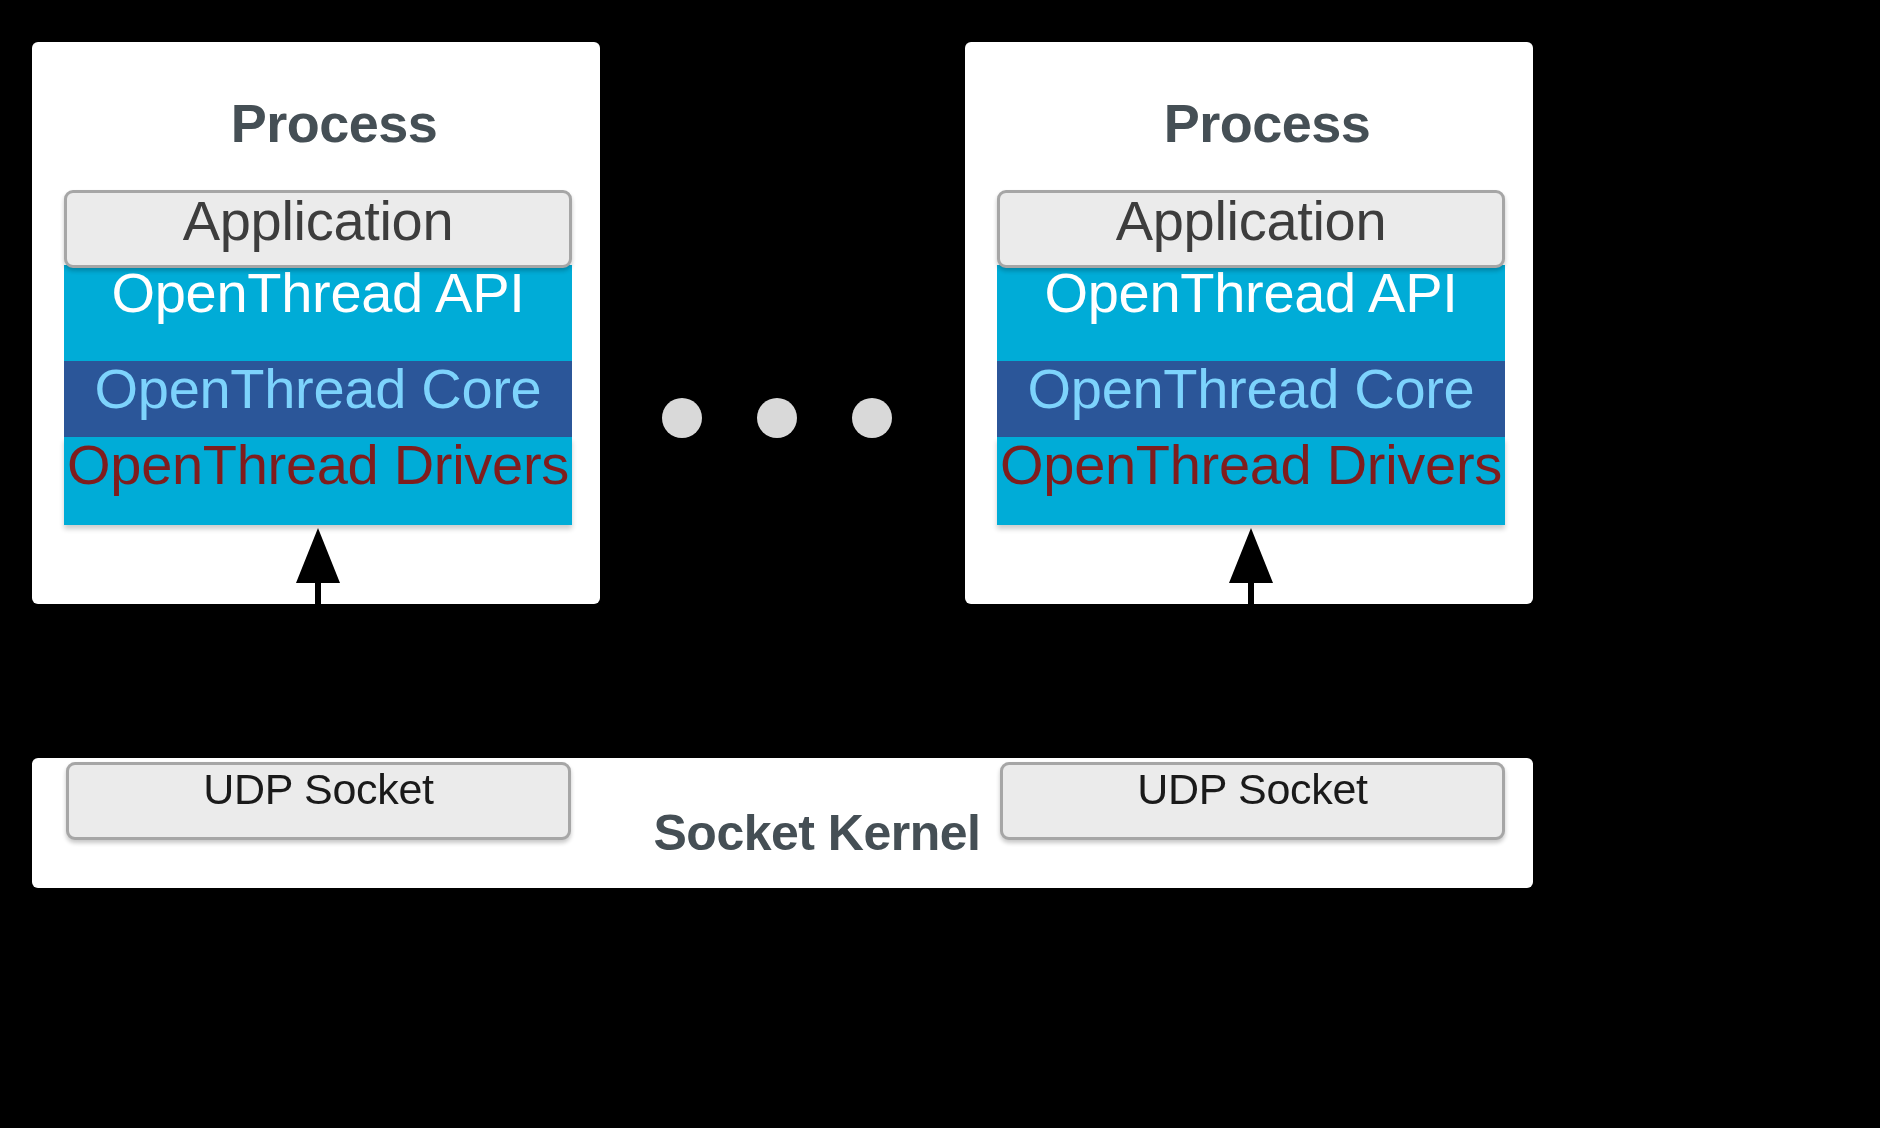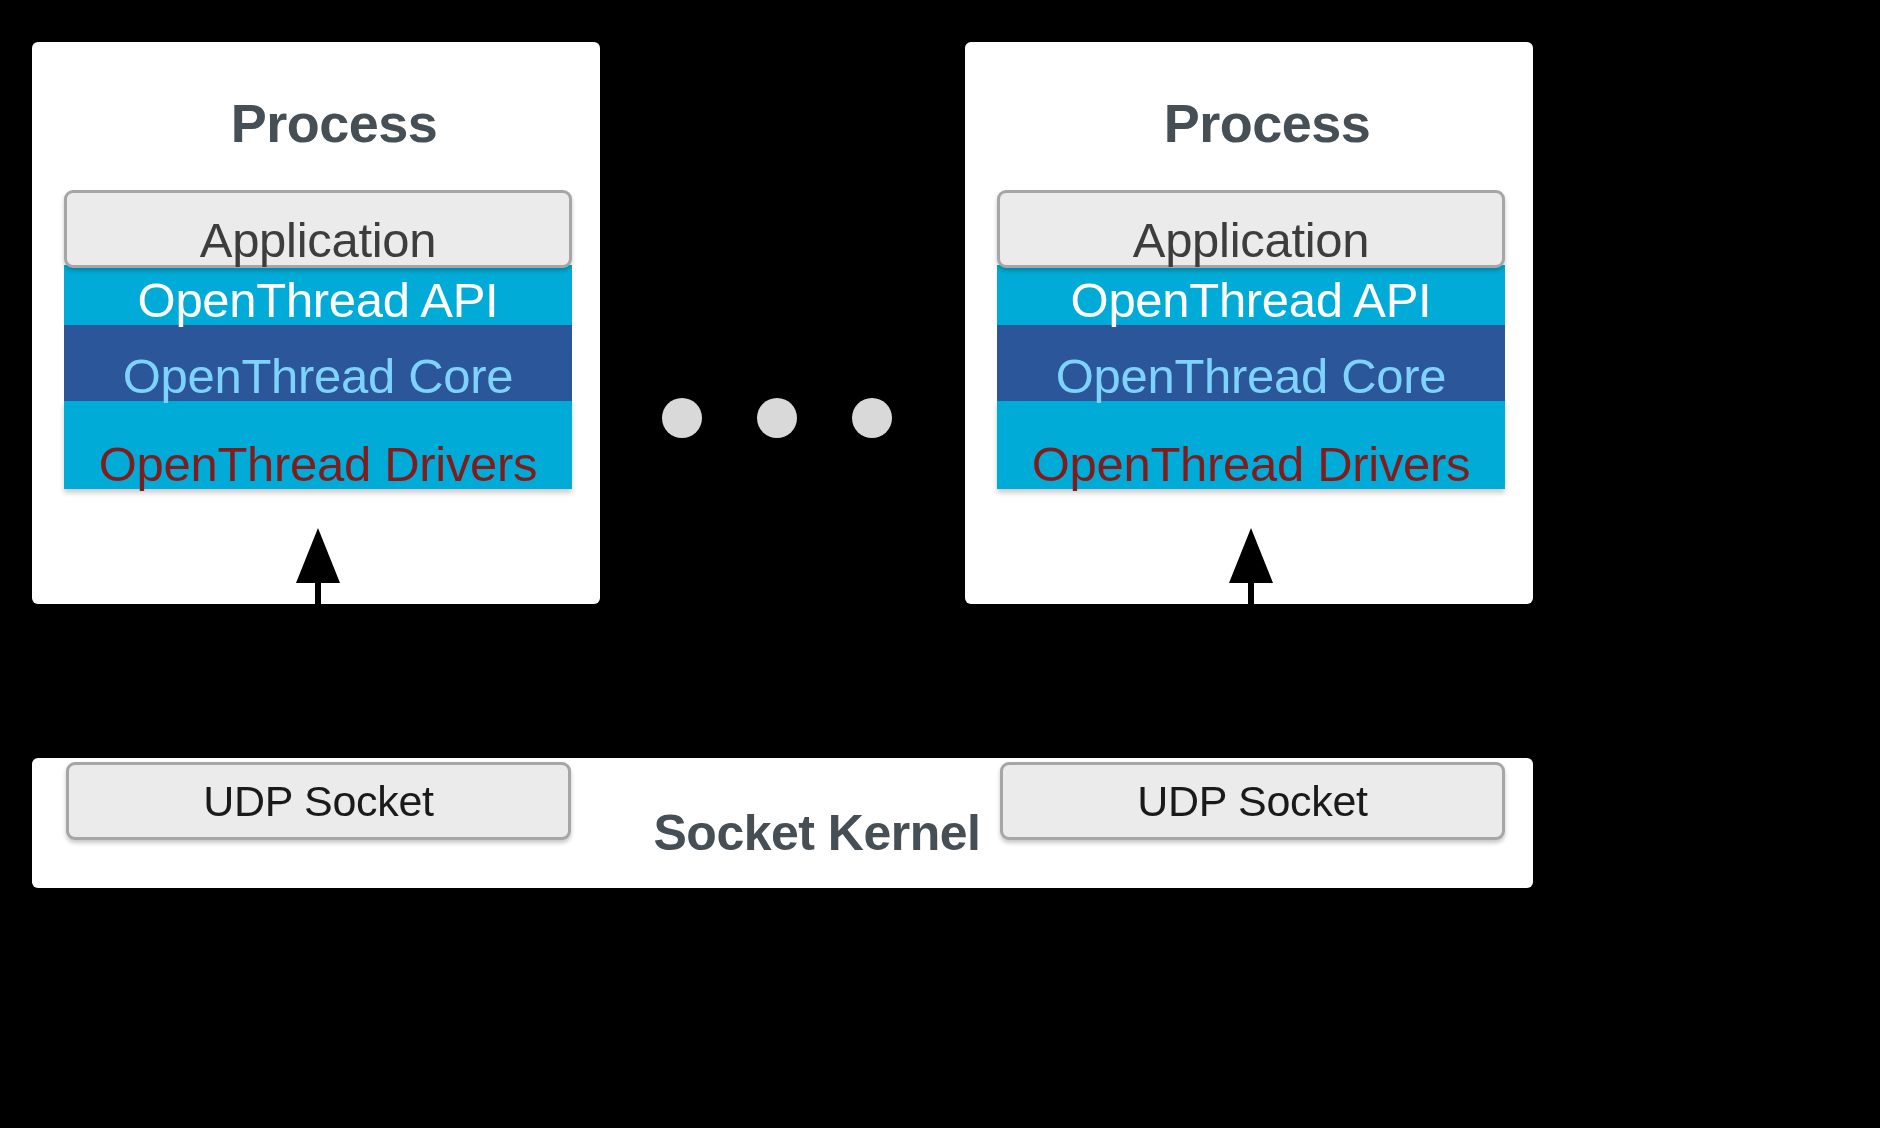--- a/index.html
+++ b/index.html
@@ -43,40 +43,40 @@
   .layer-stack {
     position: absolute;
     left: 32px;
     right: 28px;
     top: 148px;
   }
   .layer {
     box-sizing: border-box;
     height: 72px;
     display: flex;
-    align-items: flex-end;
+    align-items: flex-start;
     justify-content: center;
-    font-size: 49px;
+    font-size: 56px;
     line-height: 1;
     letter-spacing: -0.3px;
   }
   .layer-app {
     background: #ebebeb;
     border: 3px solid #a6a6a6;
     border-radius: 9px;
     color: #3d3d3d;
     height: 78px;
     position: relative;
     z-index: 2;
     box-shadow: 0 3px 4px rgba(0,0,0,0.22);
   }
   .layer-api {
     background: #00acd7;
     color: #ffffff;
-    height: 60px;
+    height: 96px;
     margin-top: -3px;
   }
   .layer-core {
     background: #2b5699;
     color: #7dd3fc;
     height: 76px;
   }
   .layer-drivers {
     background: #00acd7;
     color: #7f1d1d;
@@ -140,21 +140,20 @@
     letter-spacing: -0.5px;
     line-height: 1.1;
   }
   .socket-box {
     position: absolute;
     background: #ebebeb;
     border: 3px solid #a6a6a6;
     border-radius: 9px;
     box-sizing: border-box;
     display: flex;
-    align-items: center;
     justify-content: center;
     font-size: 43px;
     color: #1a1a1a;
     letter-spacing: -0.3px;
     box-shadow: 0 3px 4px rgba(0,0,0,0.22);
   }
 </style>
 </head>
 <body>
 

